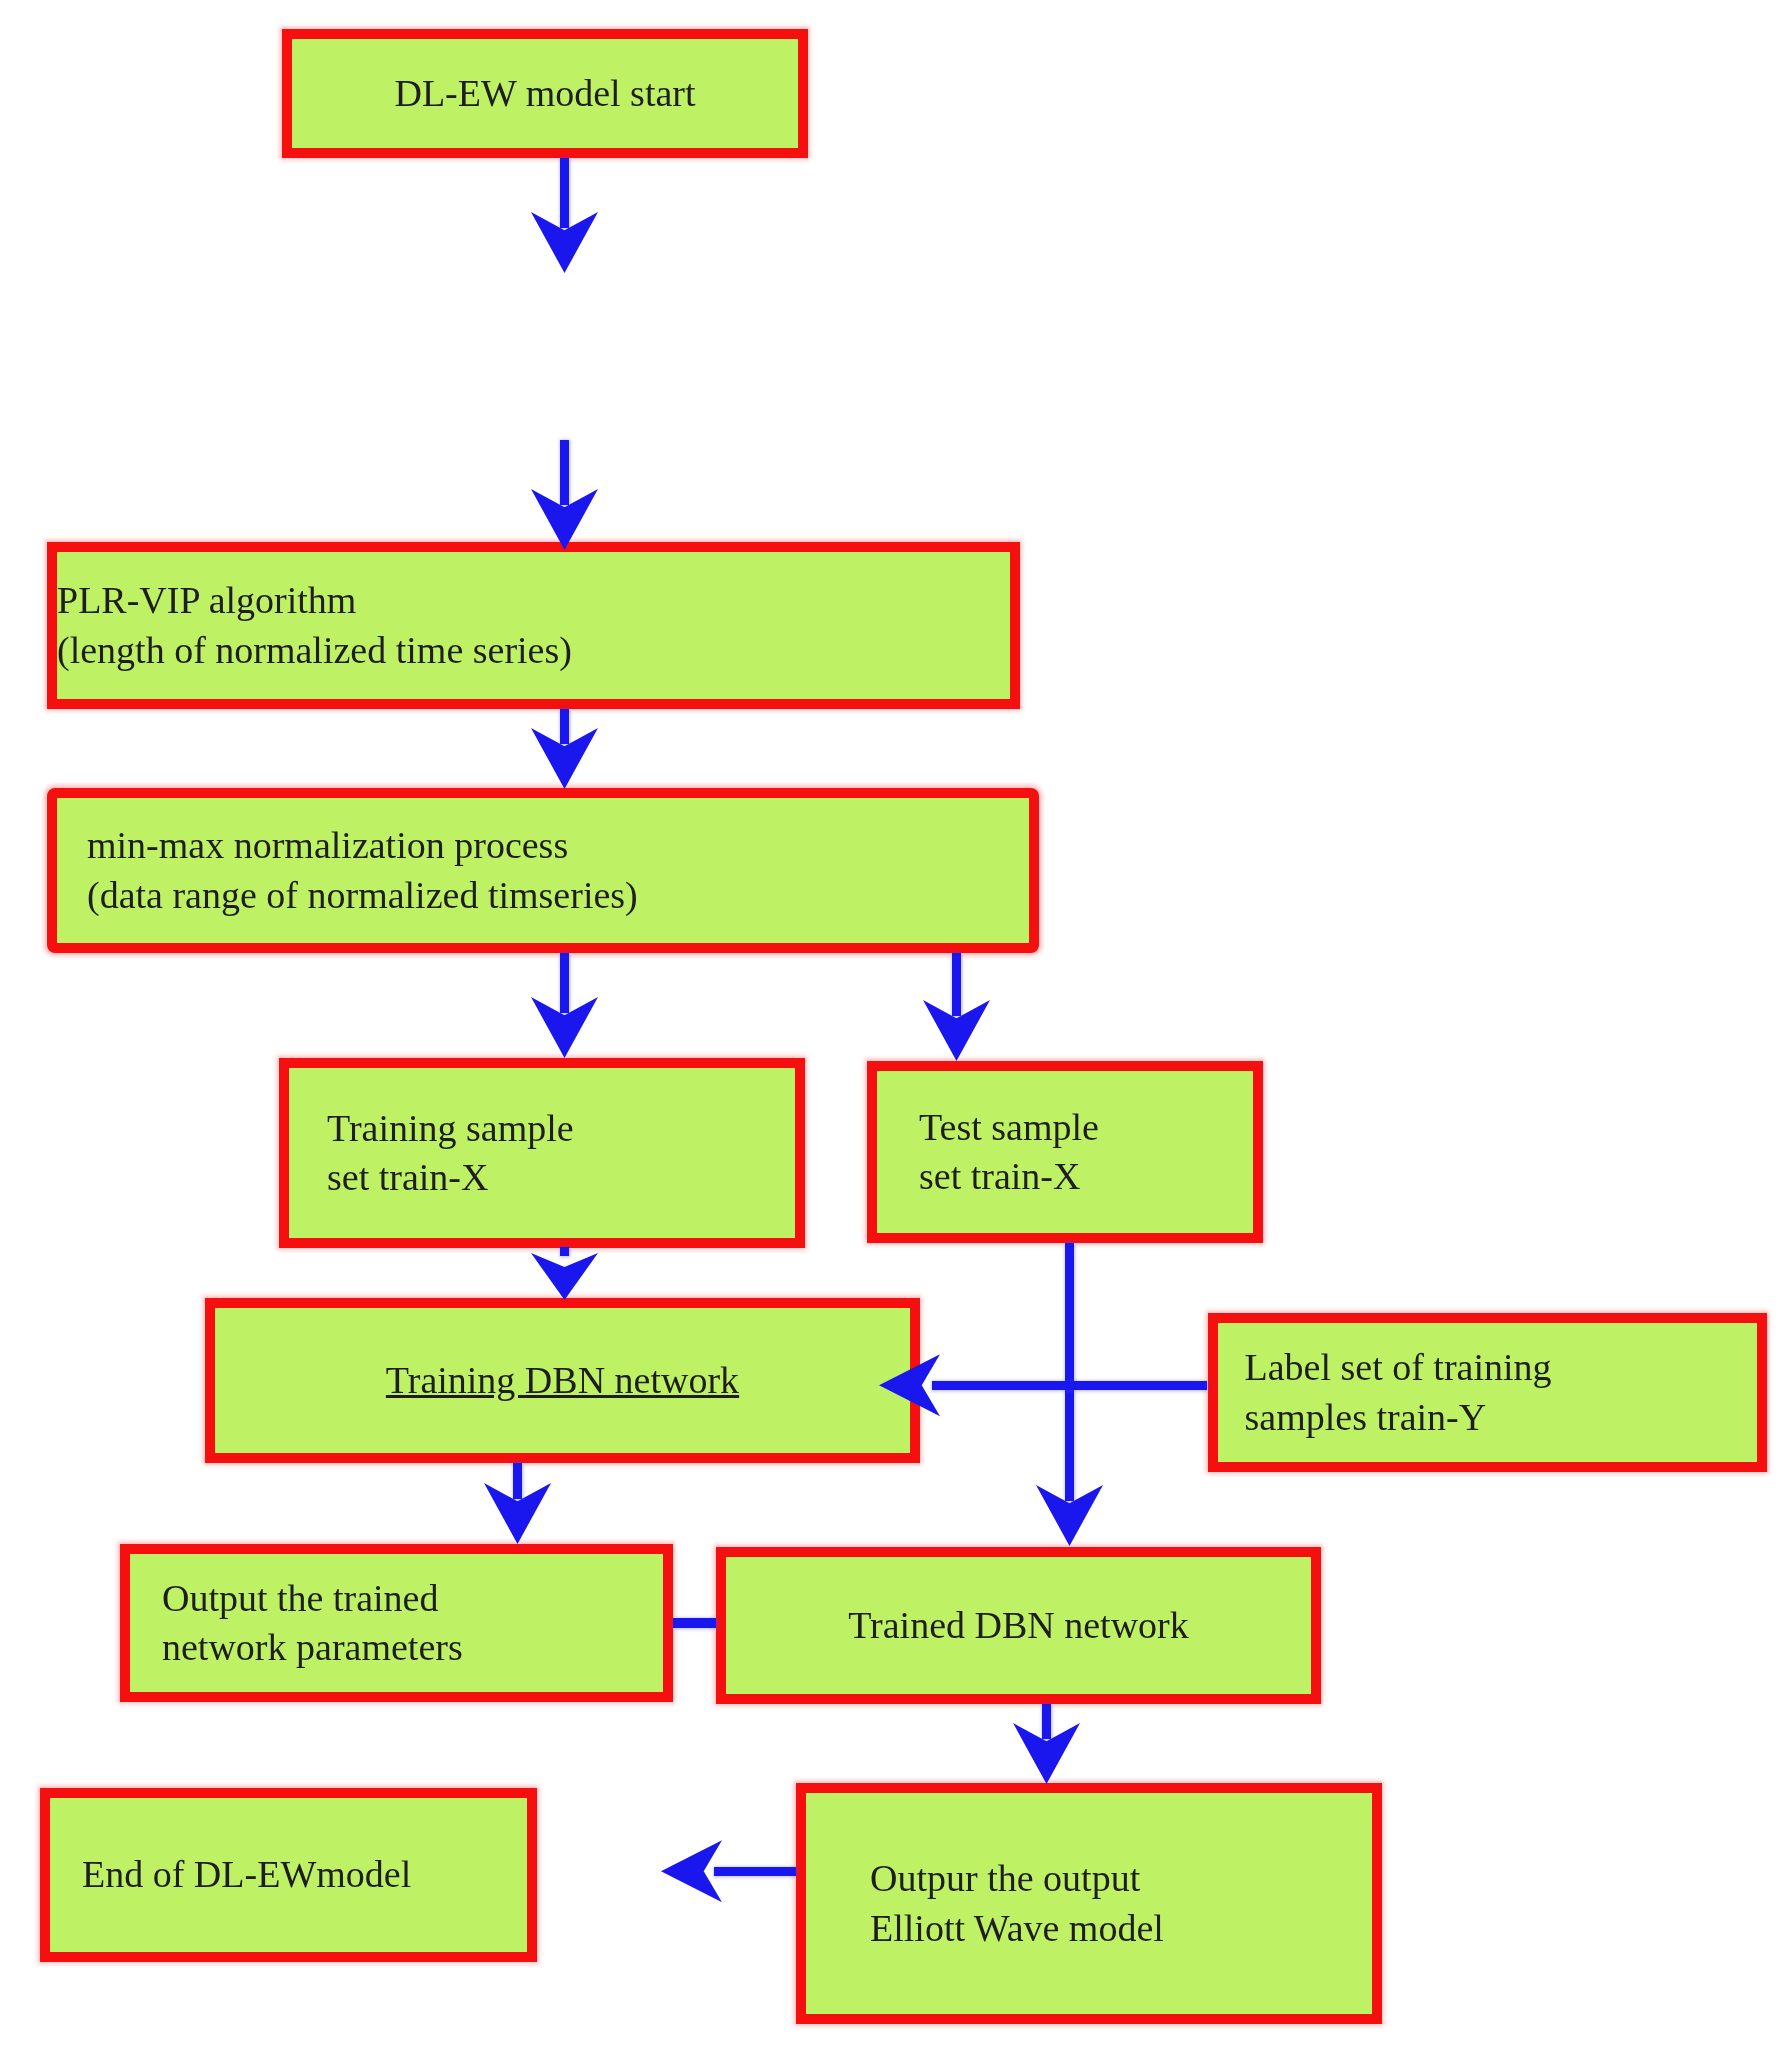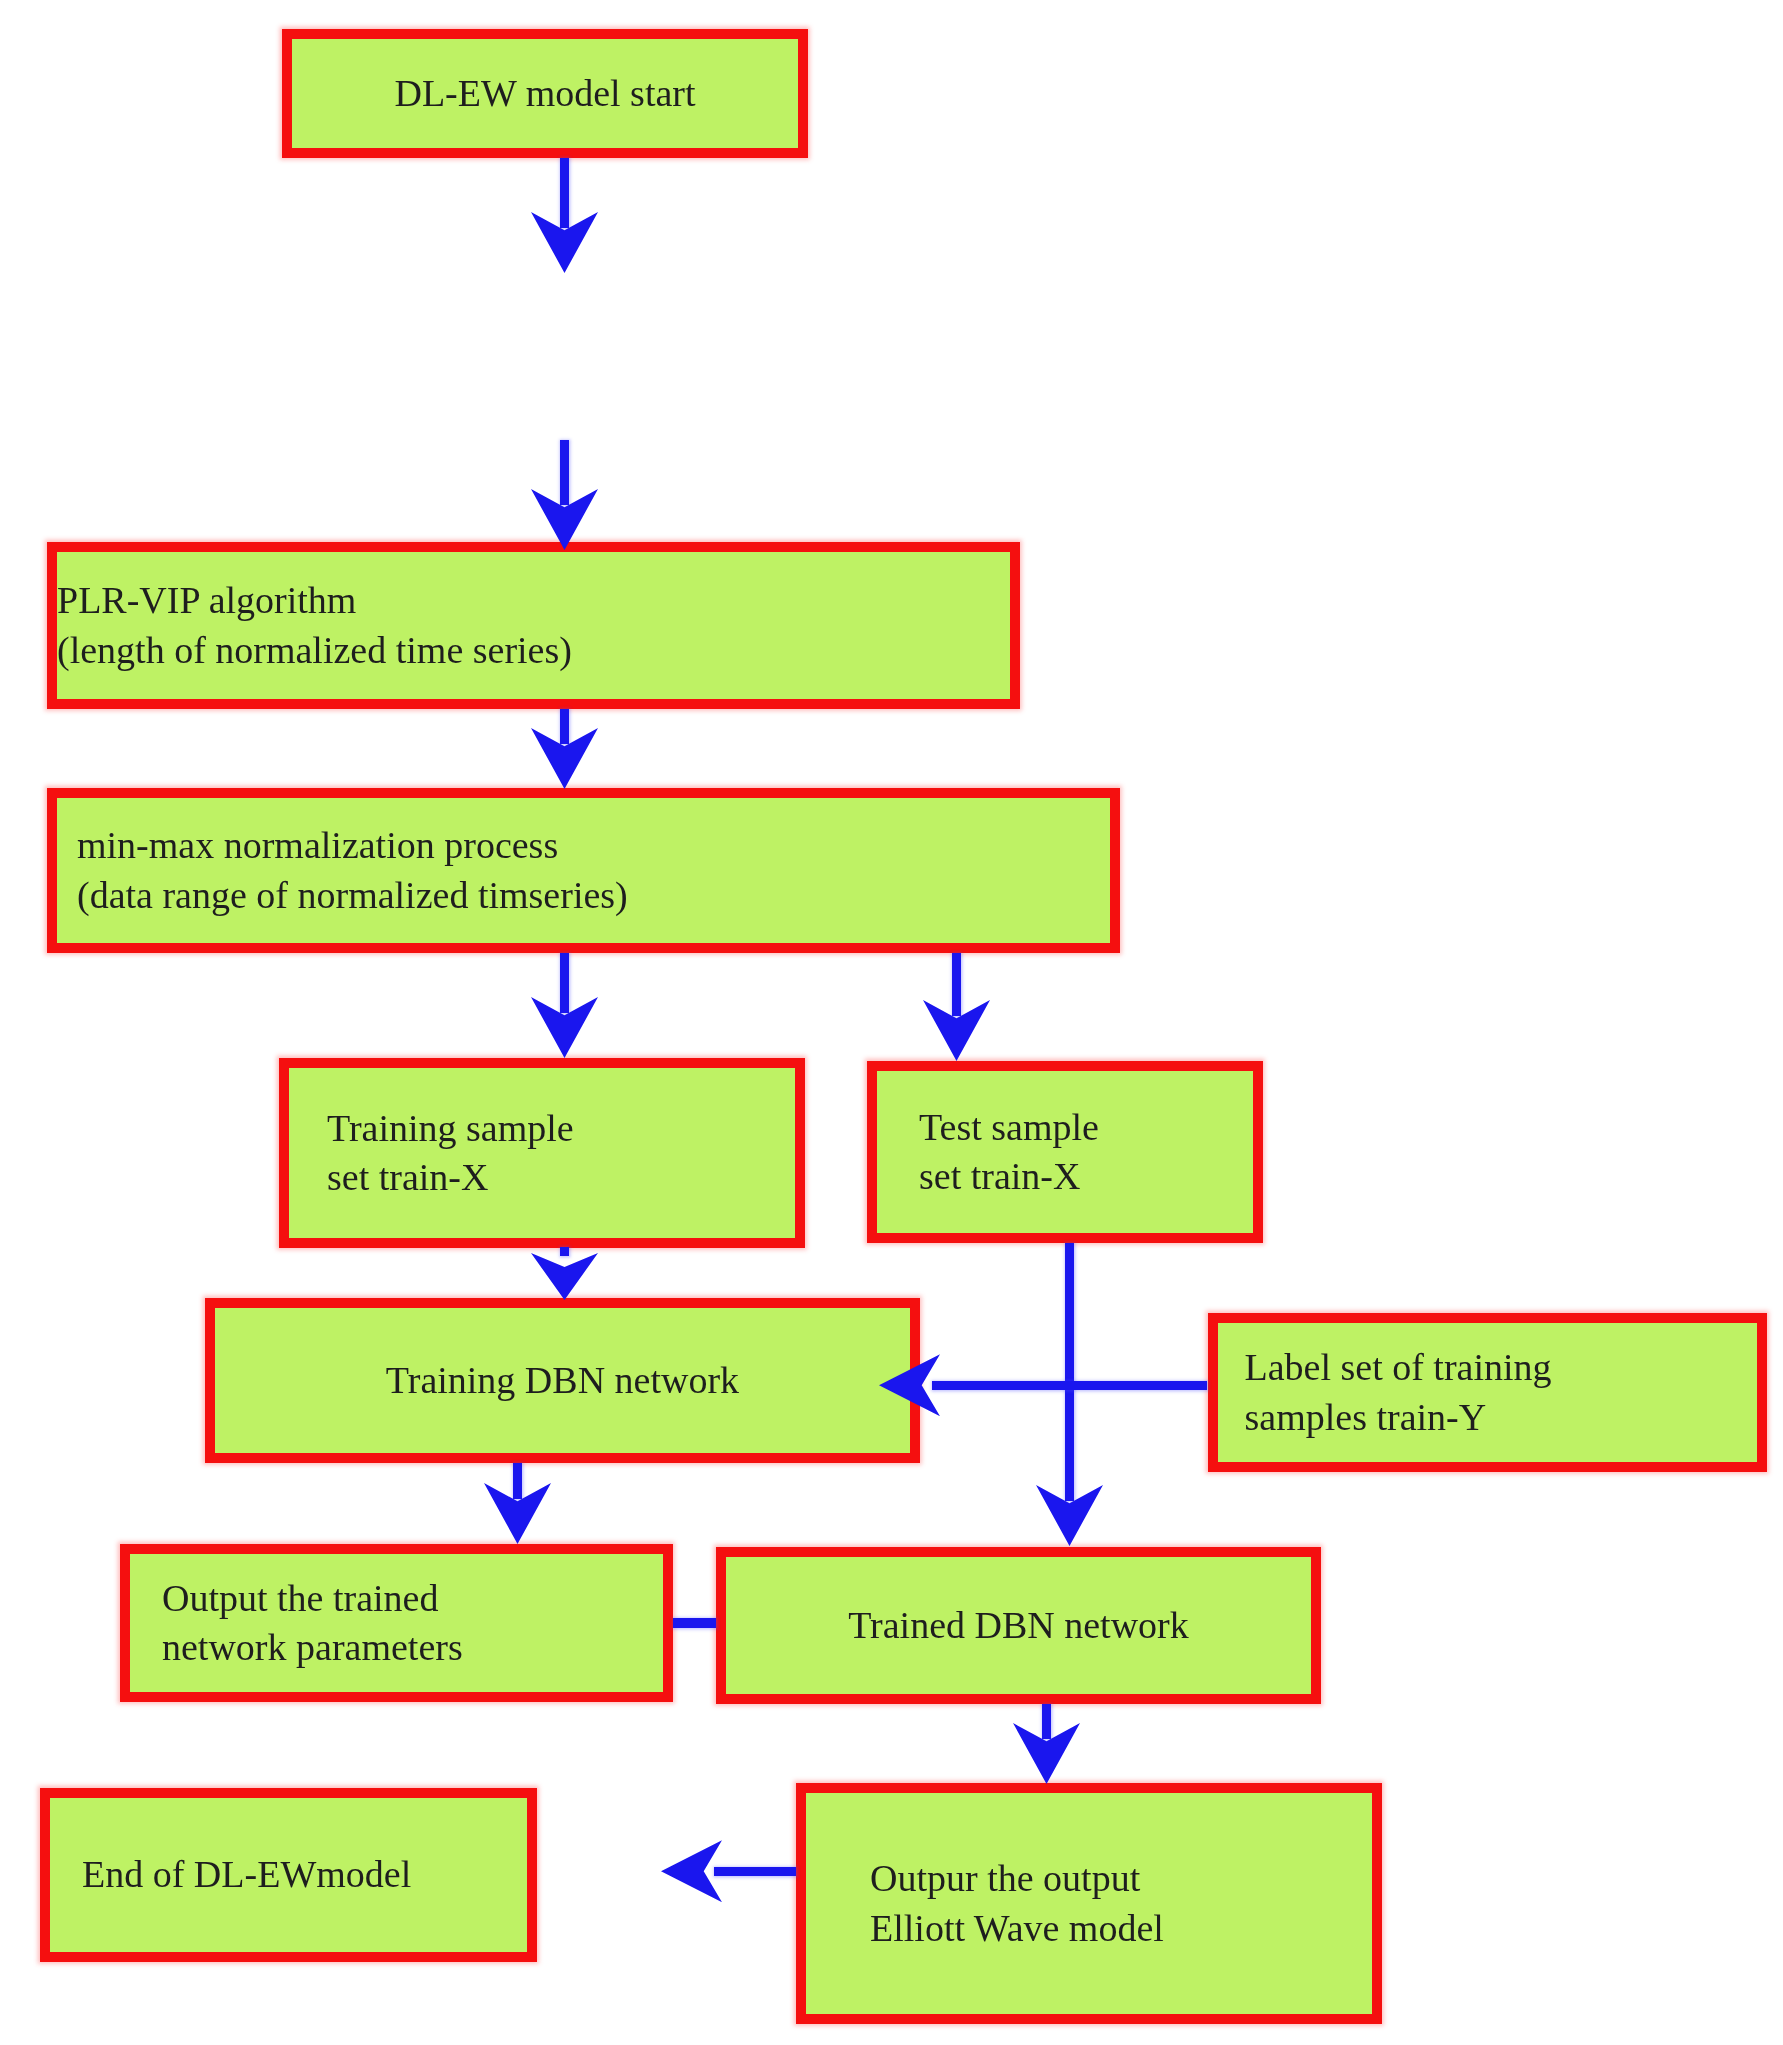--- a/index.html
+++ b/index.html
@@ -89,36 +89,36 @@
   <div class="box center" style="left:282px;top:29px;width:526px;height:129px;">
     <span class="label">DL-EW model start</span>
   </div>
 
 
   <div class="box" style="left:47px;top:542px;width:973px;height:167px;">
     <span class="label">PLR-VIP algorithm
 (length of normalized time series)</span>
   </div>
 
-  <div class="box" style="left:47px;top:788px;width:1073px;height:165px;padding-left:20px;">
+  <div class="box" style="left:47px;top:788px;width:992px;height:165px;padding-left:30px;border-radius:8px;">
     <span class="label">min-max normalization process
 (data range of normalized timseries)</span>
   </div>
 
   <div class="box" style="left:279px;top:1058px;width:526px;height:190px;padding-left:38px;">
     <span class="label">Training sample
 set train-X</span>
   </div>
 
   <div class="box" style="left:867px;top:1061px;width:396px;height:182px;padding-left:42px;">
     <span class="label">Test sample
 set train-X</span>
   </div>
 
-  <div class="box center" style="left:205px;top:1298px;width:715px;height:165px;">
+  <div class="box center" style="left:205px;top:1298px;width:715px;height:165px;text-decoration:underline;">
     <span class="label">Training DBN network</span>
   </div>
 
   <div class="box" style="left:1208px;top:1313px;width:559px;height:159px;padding-left:26.5px;align-items:center;">
     <span class="label">Label set of training
 samples train-Y</span>
   </div>
 
   <div class="box" style="left:120px;top:1544px;width:553px;height:158px;padding-left:32px;">
     <span class="label">Output the trained

